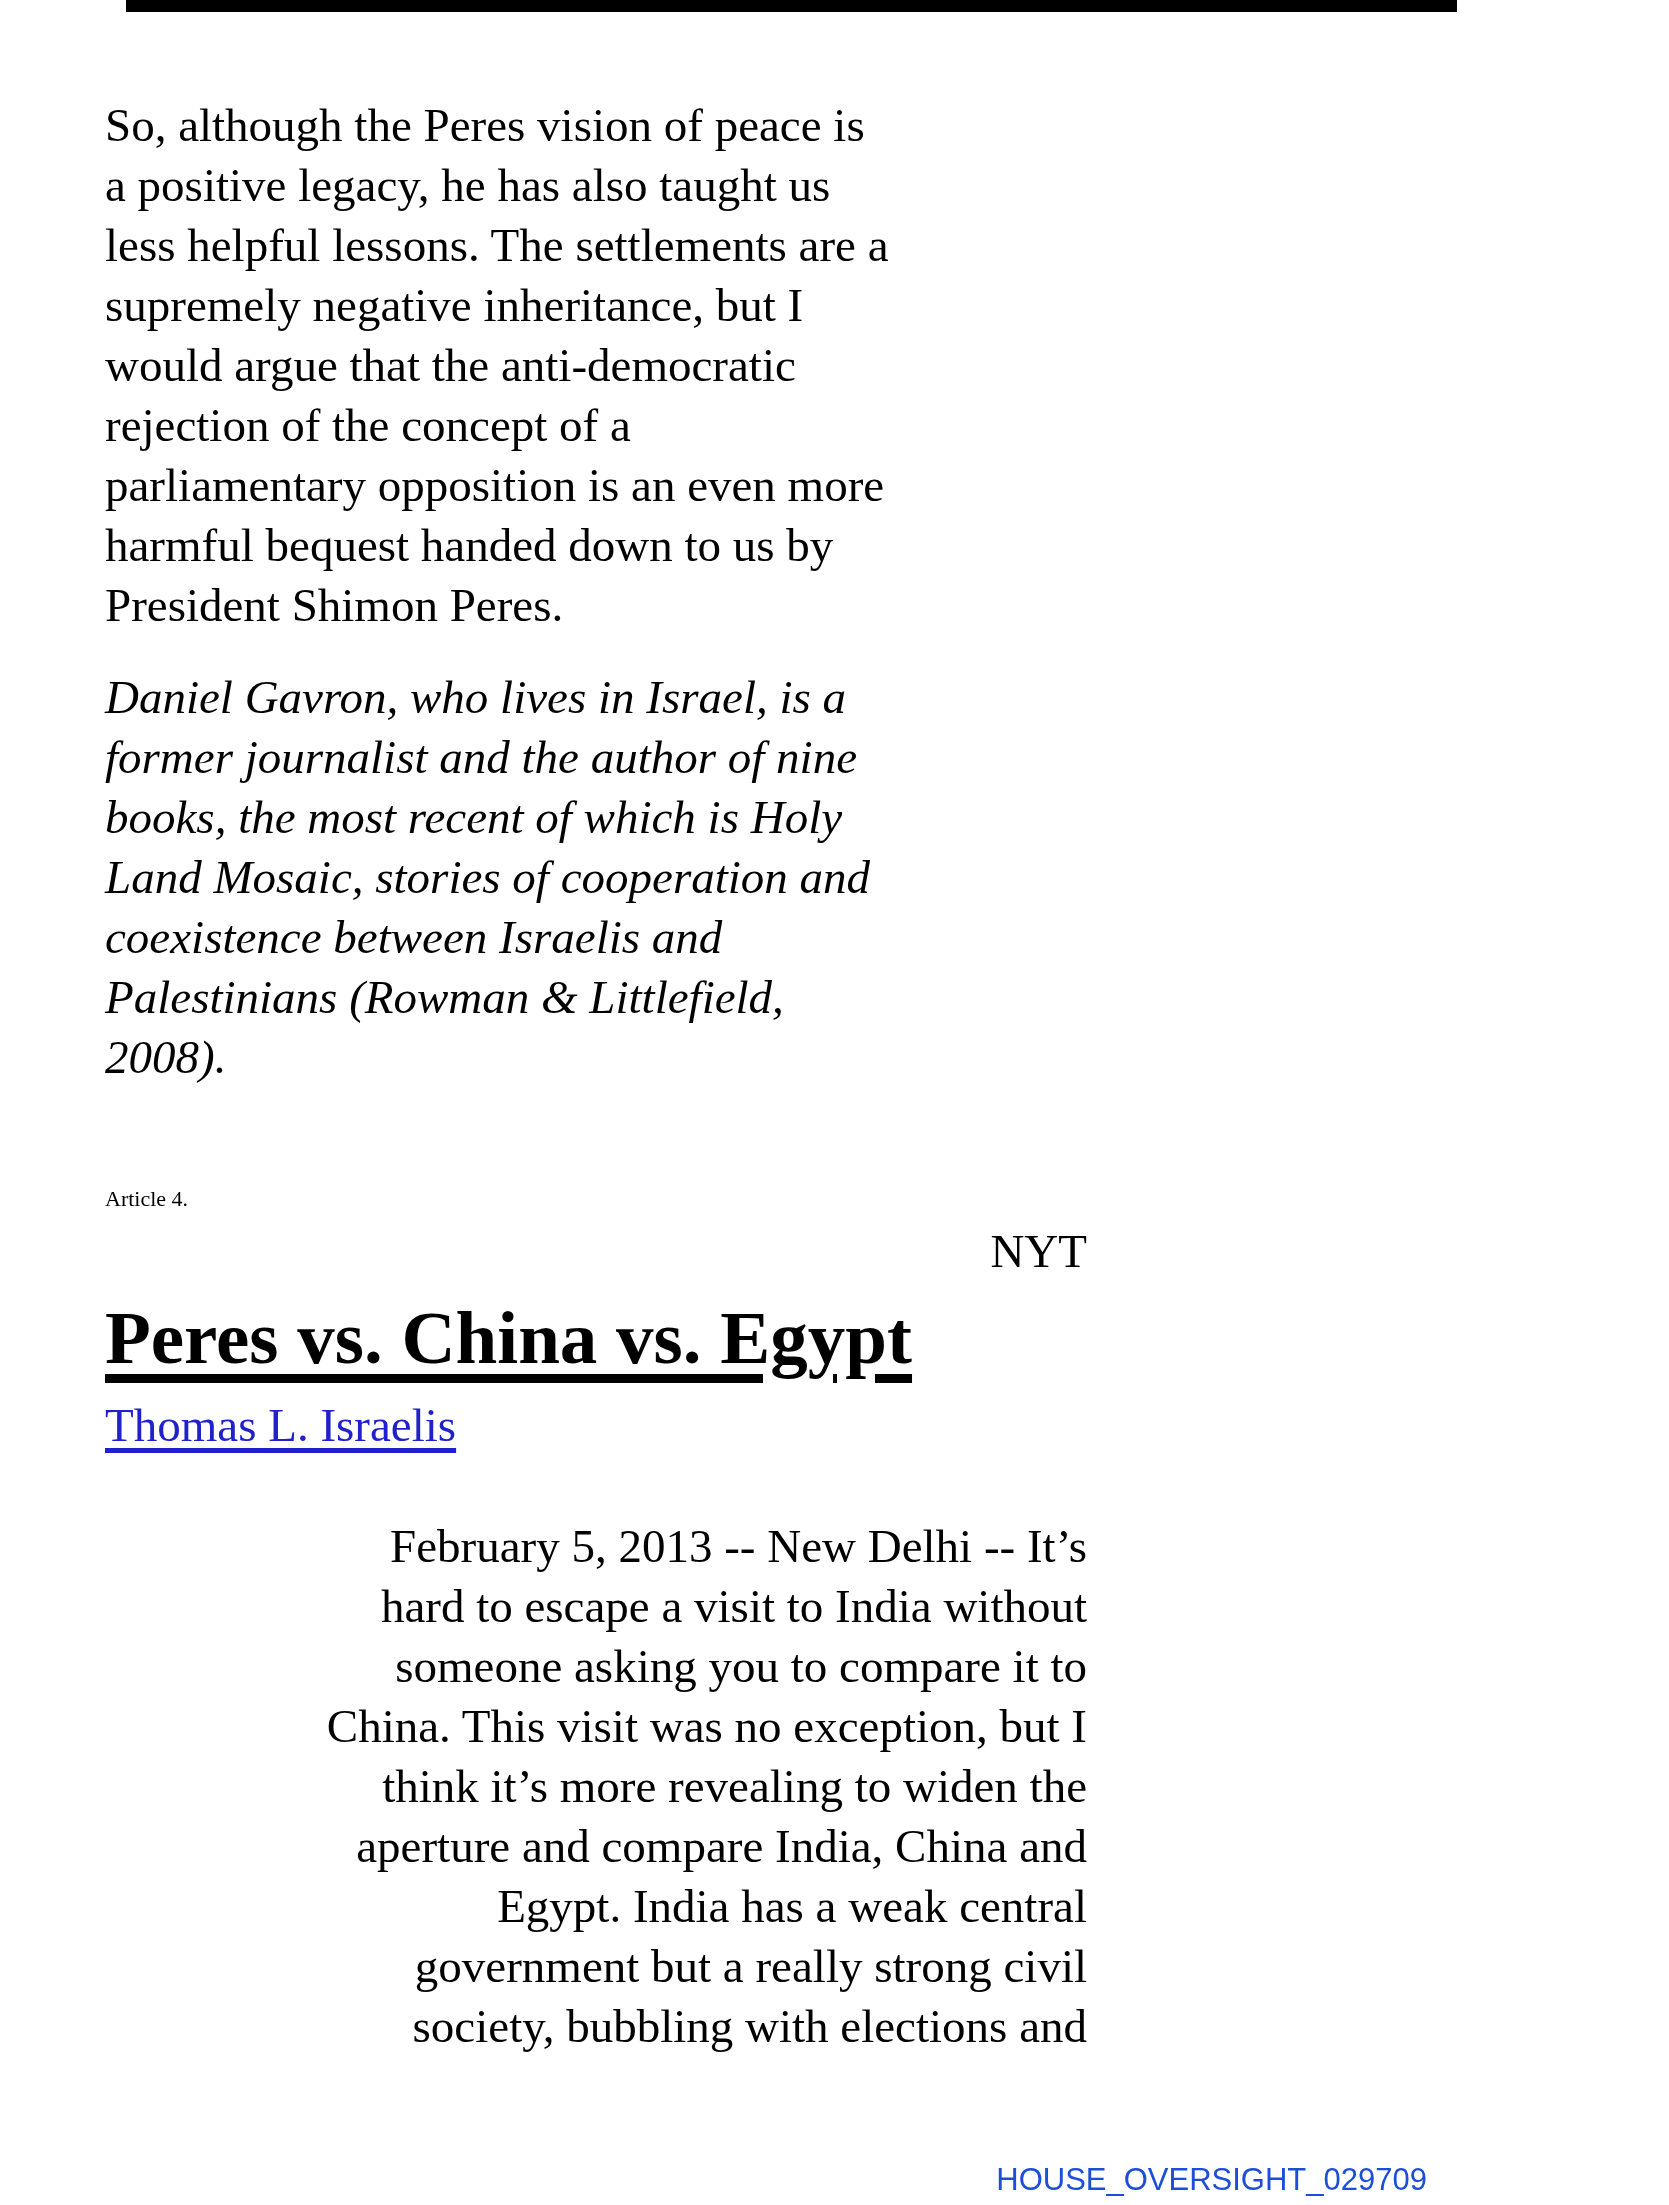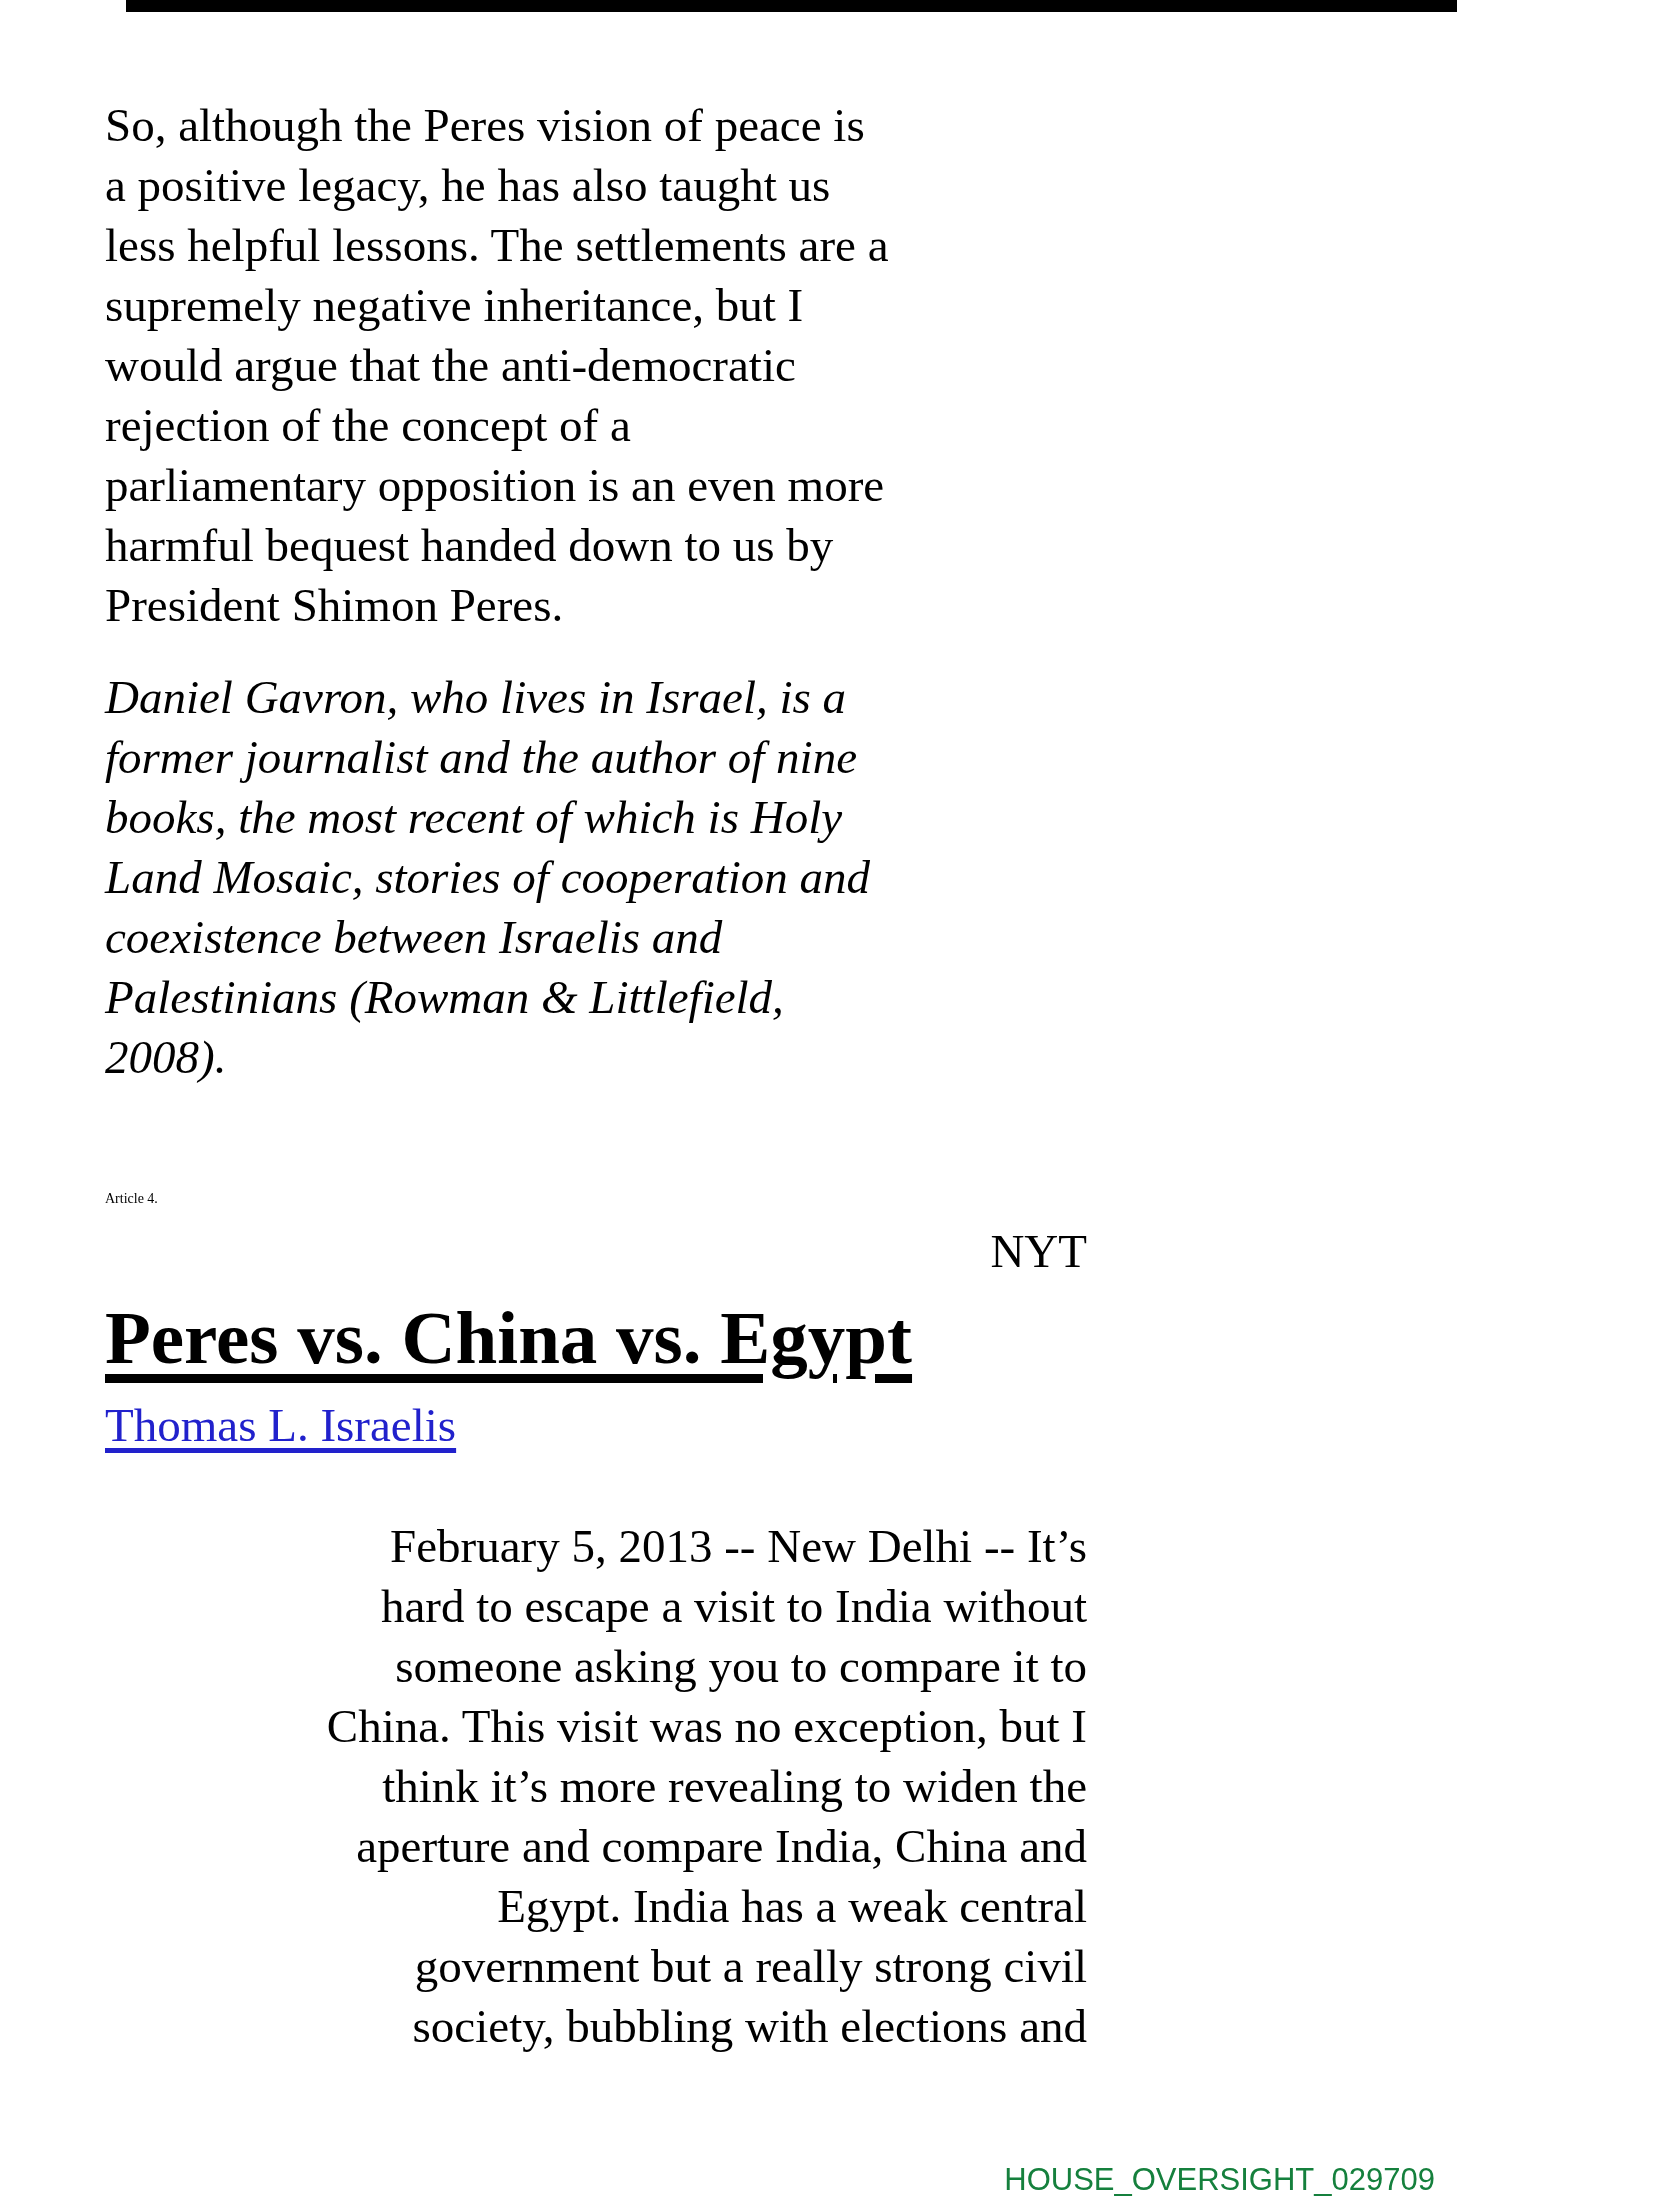--- a/index.html
+++ b/index.html
@@ -32,21 +32,21 @@
   .para {
     font-size: 47px;
     line-height: 60px;
     white-space: pre-line;
     margin: 0;
   }
   .para.italic {
     font-style: italic;
   }
   .article-label {
-    font-size: 14px;
+    font-size: 22px;
     line-height: 23.6px;
     margin: 0;
   }
   .source-label {
     font-size: 47px;
     line-height: 56px;
     margin: 0;
   }
   .headline {
     font-size: 75px;
@@ -66,26 +66,26 @@
   }
   .byline a {
     color: #2121CC;
     text-decoration: underline;
     text-decoration-thickness: 5.2px;
     text-underline-offset: 6.5px;
     cursor: pointer;
   }
   .footer-bates {
     position: absolute;
-    right: 22px;
+    right: 30px;
     bottom: 7.9px;
     font-family: "Liberation Sans", sans-serif;
     font-size: 31px;
     line-height: 34px;
-    color: #15803d;
+    color: #1d4ed8;
   }
 </style>
 </head>
 <body>
 
 <div class="page">
 
   <div class="scan-bar"></div>
 
   <div class="block" style="top: 95px;">

